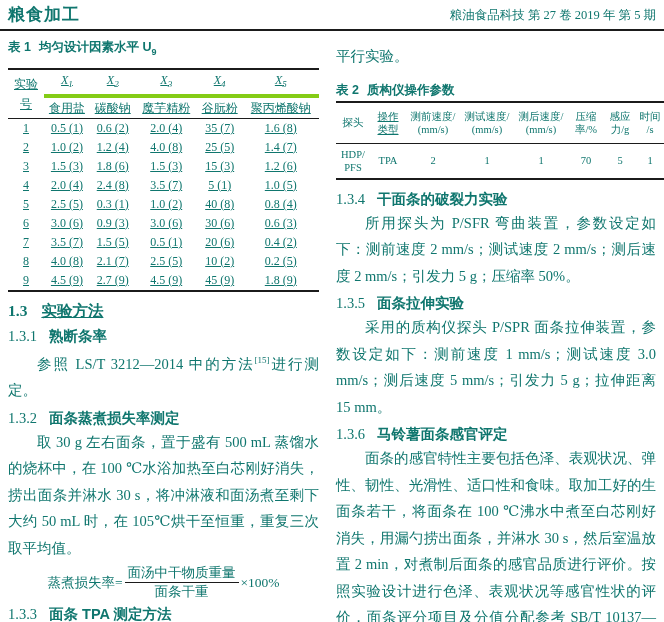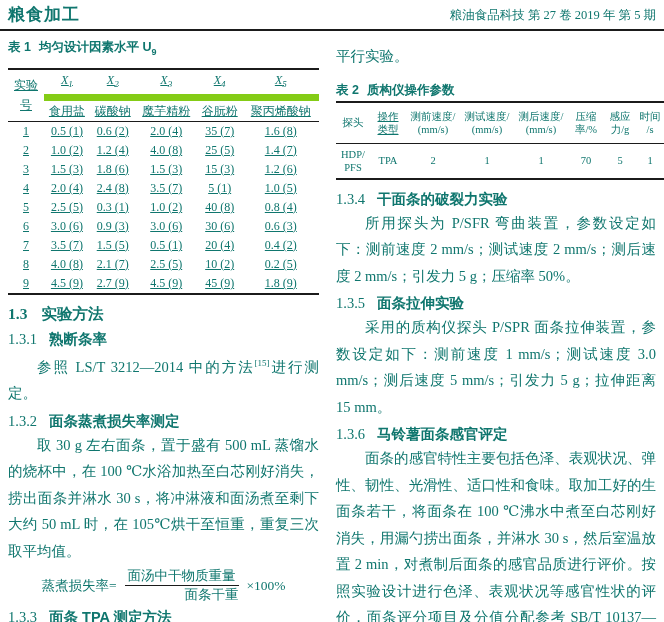--- a/index.html
+++ b/index.html
@@ -36,58 +36,58 @@
   .t1{
     width:100%;font-size:12px;text-align:center;
     border-top:2px solid #1b1b1b;border-bottom:2px solid #1b1b1b;
     margin-top:8px;
     text-decoration:underline;
   }
   .t1 th,.t1 td{font-weight:normal;padding:0;height:19px;line-height:19px;white-space:nowrap;}
   .t1 tr.vars th{height:20px;line-height:20px;}
   .t1 tr.names th{height:20px;line-height:20px;}
   .t1 .exp{width:36px;}
-  .t1 tr.vars th.v{border-bottom:7px solid #84cc16;font-style:italic;text-align:center;}
+  .t1 tr.vars th.v{border-bottom:4px solid #84cc16;font-style:italic;text-align:center;}
   .t1 tr.names th{border-bottom:1px solid #1b1b1b;}
   .t1 th.exp{border-bottom:1px solid #1b1b1b;}
   
   .t2{
     width:100%;font-size:10.5px;text-align:center;
     border-top:2px solid #1b1b1b;border-bottom:2px solid #1b1b1b;
     margin-top:3px;table-layout:fixed;
   }
   .t2 th,.t2 td{font-weight:normal;padding:0 1px;line-height:13px;}
   .t2 thead th{border-bottom:1px solid #1b1b1b;height:40px;vertical-align:middle;}
   .t2 tbody td{height:34px;vertical-align:middle;}
   .t2 .c-probe{width:32px;}
   .t2 .c-type{width:34px;text-decoration:underline;}
   .t2 .c-speed{width:52px;}
   .t2 .c-comp{width:34px;}
   .t2 .c-force{width:30px;}
   .t2 .c-time{width:26px;}
   
   .h2{font-size:15.5px;line-height:22px;margin:8px 0 0;font-weight:bold;}
   .h2 .h-num{font-family:"Liberation Serif",serif;margin-right:14px;}
-  .h2 .h-title{font-family:"Liberation Sans","DejaVu Sans",sans-serif;}
+  .h2 .h-title{font-family:"Liberation Sans","DejaVu Sans",sans-serif;text-decoration:underline;}
   .h3{font-size:14.5px;line-height:22px;margin:3px 0 0;}
   .h3 .h-num{margin-right:12px;}
   .h3 .h-title{font-family:"Liberation Sans","DejaVu Sans",sans-serif;font-weight:600;}
   .para{
     font-size:14.5px;line-height:26.5px;text-align:justify;margin:0;
   }
   .para.indent{text-indent:2em;}
   .p-top{margin-top:12px;}
   .cap2{margin-top:12px;}
   .h-first{margin-top:8px;}
   
   .formula{
     display:flex;justify-content:center;align-items:center;
     font-size:13.5px;margin:4px 0 2px;line-height:16px;
   }
-  .frac{display:inline-flex;flex-direction:column;text-align:right;margin:0 8px;}
+  .frac{display:inline-flex;flex-direction:column;text-align:center;margin:0 2px;}
   .frac .num{border-bottom:1px solid #1b1b1b;padding:0 3px 1px;}
   .frac .den{padding-top:1px;}
 </style>
 </head>
 <body>
 
 <div class="page">
 
   <div class="hdr">
     <span class="hdr-left">粮食加工</span>
@@ -170,21 +170,21 @@
               <td>0.9 (3)</td>
               <td>3.0 (6)</td>
               <td>30 (6)</td>
               <td>0.6 (3)</td>
           </tr>
           <tr>
             <td>7</td>
               <td>3.5 (7)</td>
               <td>1.5 (5)</td>
               <td>0.5 (1)</td>
-              <td>20 (4)</td>
+              <td>20 (6)</td>
               <td>0.4 (2)</td>
           </tr>
           <tr>
             <td>8</td>
               <td>4.0 (8)</td>
               <td>2.1 (7)</td>
               <td>2.5 (5)</td>
               <td>10 (2)</td>
               <td>0.2 (5)</td>
           </tr>

